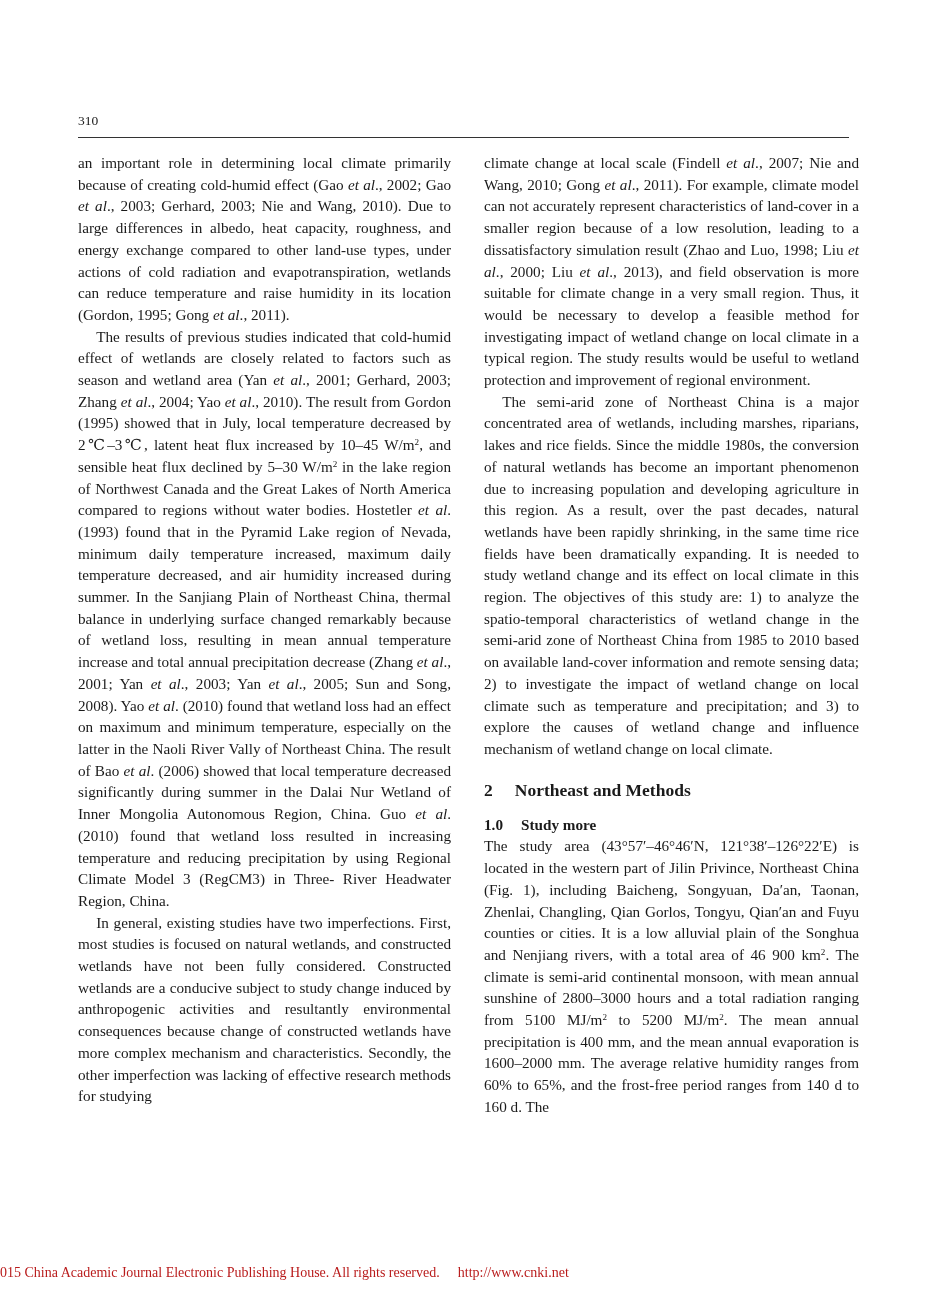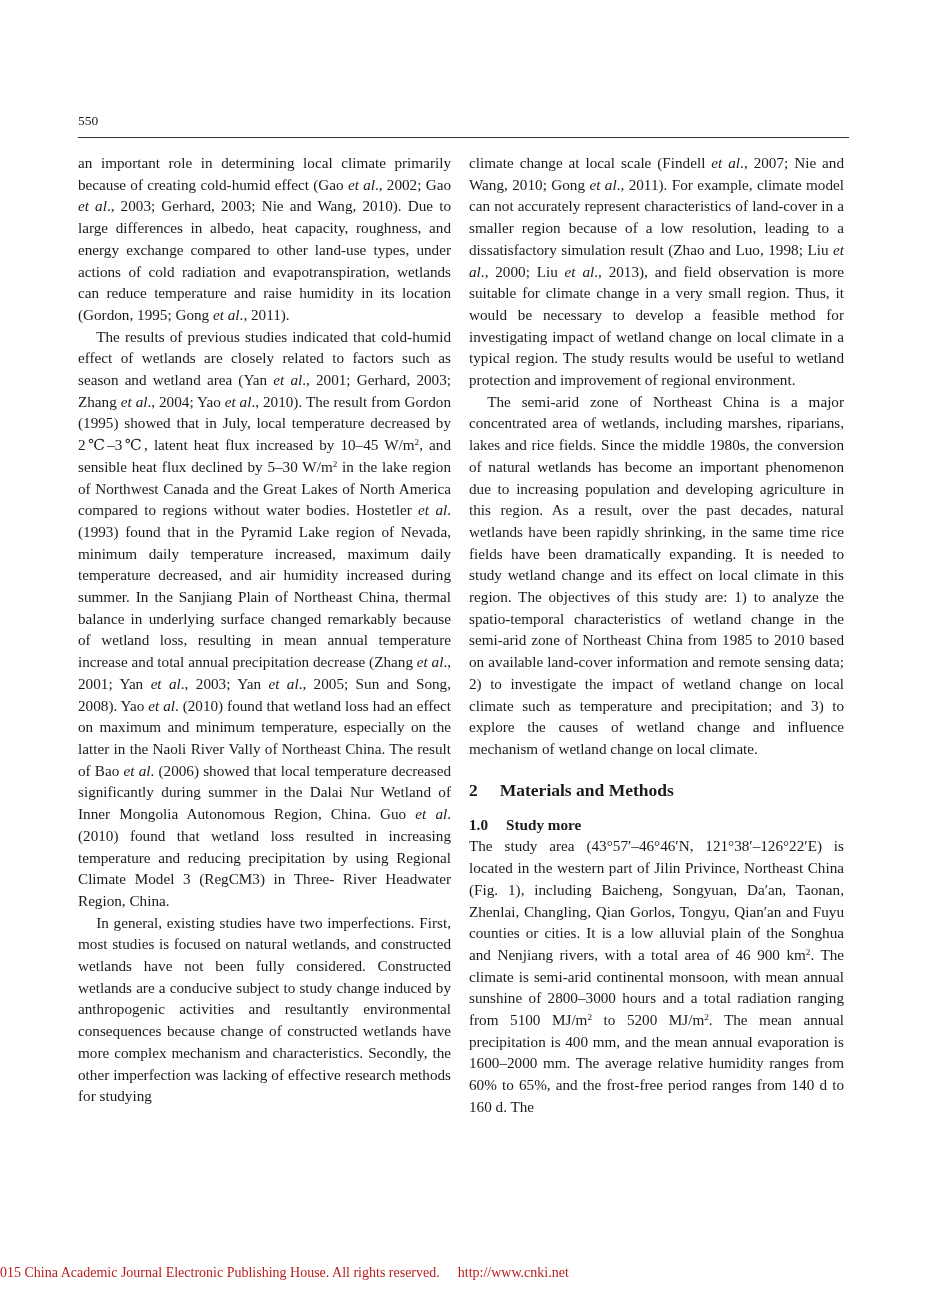--- a/index.html
+++ b/index.html
@@ -5,55 +5,55 @@
   html, body { margin: 0; padding: 0; background: #ffffff; }
   body { width: 925px; height: 1309px; position: relative; overflow: hidden;
          font-family: "Liberation Serif", "DejaVu Serif", serif; color: #1a1a1a; }
   .running-head { position: absolute; left: 78px; top: 113px; width: 771px; height: 20px;
                   font-size: 13.5px; }
   .page-num { position: absolute; left: 0; top: 0; }
   .journal { position: absolute; left: 0; right: 0; top: 0; text-align: center; }
   .rule { position: absolute; left: 78px; top: 137px; width: 771px; height: 1px; background: #333; }
   .col { position: absolute; top: 152px; font-size: 15.2px; line-height: 21.7px; text-align: justify; }
   .col.left { left: 78px; width: 373px; }
-  .col.right { left: 469px; width: 375px; }
+  .col.right { left: 484px; width: 375px; }
   .col p { margin: 0; }
   .col p.indent { text-indent: 1.2em; }
   .col i { font-style: italic; }
   sup { font-size: 0.6em; vertical-align: top; position: relative; top: -0.2em; }
   h2.sec { margin: 18px 0 12px 0; font-size: 17.5px; font-weight: bold; line-height: 24px; }
   h3.subsec { margin: 0; font-size: 15.2px; font-weight: bold; line-height: 21.7px; }
   .tab { display: inline-block; width: 22px; }
   .tab2 { display: inline-block; width: 18px; }
   .footer { position: absolute; left: 0; top: 1265px; font-size: 14px; color: #b91c1c;
             white-space: nowrap; }
   .footer .url { margin-left: 18px; }
 </style>
 </head>
 <body>
 
 <div class="running-head">
-  <span class="page-num">550</span>
+  <span class="page-num">310</span>
 </div>
 <div class="rule"></div>
 
 <div class="col left">
   <div>
       <p>an important role in determining local climate primarily because of creating cold-humid effect (Gao <i>et al</i>., 2002; Gao <i>et al</i>., 2003; Gerhard, 2003; Nie and Wang, 2010). Due to large differences in albedo, heat capacity, roughness, and energy exchange compared to other land-use types, under actions of cold radiation and evapotranspiration, wetlands can reduce temperature and raise humidity in its location (Gordon, 1995; Gong <i>et al</i>., 2011).</p>
       <p class="indent">The results of previous studies indicated that cold-humid effect of wetlands are closely related to factors such as season and wetland area (Yan <i>et al</i>., 2001; Gerhard, 2003; Zhang <i>et al</i>., 2004; Yao <i>et al</i>., 2010). The result from Gordon (1995) showed that in July, local temperature decreased by 2℃–3℃, latent heat flux increased by 10–45 W/m<sup>2</sup>, and sensible heat flux declined by 5–30 W/m<sup>2</sup> in the lake region of Northwest Canada and the Great Lakes of North America compared to regions without water bodies. Hostetler <i>et al</i>. (1993) found that in the Pyramid Lake region of Nevada, minimum daily temperature increased, maximum daily temperature decreased, and air humidity increased during summer. In the Sanjiang Plain of Northeast China, thermal balance in underlying surface changed remarkably because of wetland loss, resulting in mean annual temperature increase and total annual precipitation decrease (Zhang <i>et al</i>., 2001; Yan <i>et al</i>., 2003; Yan <i>et al</i>., 2005; Sun and Song, 2008). Yao <i>et al</i>. (2010) found that wetland loss had an effect on maximum and minimum temperature, especially on the latter in the Naoli River Vally of Northeast China. The result of Bao <i>et al</i>. (2006) showed that local temperature decreased significantly during summer in the Dalai Nur Wetland of Inner Mongolia Autonomous Region, China. Guo <i>et al</i>. (2010) found that wetland loss resulted in increasing temperature and reducing precipitation by using Regional Climate Model 3 (RegCM3) in Three- River Headwater Region, China.</p>
       <p class="indent">In general, existing studies have two imperfections. First, most studies is focused on natural wetlands, and constructed wetlands have not been fully considered. Constructed wetlands are a conducive subject to study change induced by anthropogenic activities and resultantly environmental consequences because change of constructed wetlands have more complex mechanism and characteristics. Secondly, the other imperfection was lacking of effective research methods for studying</p>
     </div>
 </div>
 
 <div class="col right">
   <div>
       <p>climate change at local scale (Findell <i>et al</i>., 2007; Nie and Wang, 2010; Gong <i>et al</i>., 2011). For example, climate model can not accurately represent characteristics of land-cover in a smaller region because of a low resolution, leading to a dissatisfactory simulation result (Zhao and Luo, 1998; Liu <i>et al</i>., 2000; Liu <i>et al</i>., 2013), and field observation is more suitable for climate change in a very small region. Thus, it would be necessary to develop a feasible method for investigating impact of wetland change on local climate in a typical region. The study results would be useful to wetland protection and improvement of regional environment.</p>
       <p class="indent">The semi-arid zone of Northeast China is a major concentrated area of wetlands, including marshes, riparians, lakes and rice fields. Since the middle 1980s, the conversion of natural wetlands has become an important phenomenon due to increasing population and developing agriculture in this region. As a result, over the past decades, natural wetlands have been rapidly shrinking, in the same time rice fields have been dramatically expanding. It is needed to study wetland change and its effect on local climate in this region. The objectives of this study are: 1) to analyze the spatio-temporal characteristics of wetland change in the semi-arid zone of Northeast China from 1985 to 2010 based on available land-cover information and remote sensing data; 2) to investigate the impact of wetland change on local climate such as temperature and precipitation; and 3) to explore the causes of wetland change and influence mechanism of wetland change on local climate.</p>
     </div>
-  <h2 class="sec"><span>2</span><span class="tab"></span><span>Materials and Methods</span></h2>
+  <h2 class="sec"><span>2</span><span class="tab"></span><span>Northeast and Methods</span></h2>
   <h3 class="subsec"><span>1.0</span><span class="tab2"></span><span>Study more</span></h3>
   <div>
       <p>The study area (43°57′–46°46′N, 121°38′–126°22′E) is located in the western part of Jilin Privince, Northeast China (Fig. 1), including Baicheng, Songyuan, Da′an, Taonan, Zhenlai, Changling, Qian Gorlos, Tongyu, Qian′an and Fuyu counties or cities. It is a low alluvial plain of the Songhua and Nenjiang rivers, with a total area of 46 900 km<sup>2</sup>. The climate is semi-arid continental monsoon, with mean annual sunshine of 2800–3000 hours and a total radiation ranging from 5100 MJ/m<sup>2</sup> to 5200 MJ/m<sup>2</sup>. The mean annual precipitation is 400 mm, and the mean annual evaporation is 1600–2000 mm. The average relative humidity ranges from 60% to 65%, and the frost-free period ranges from 140 d to 160 d. The</p>
     </div>
 </div>
 
 <div class="footer">
   <span>015 China Academic Journal Electronic Publishing House. All rights reserved.</span><span class="url">http://www.cnki.net</span>
 </div>
 

